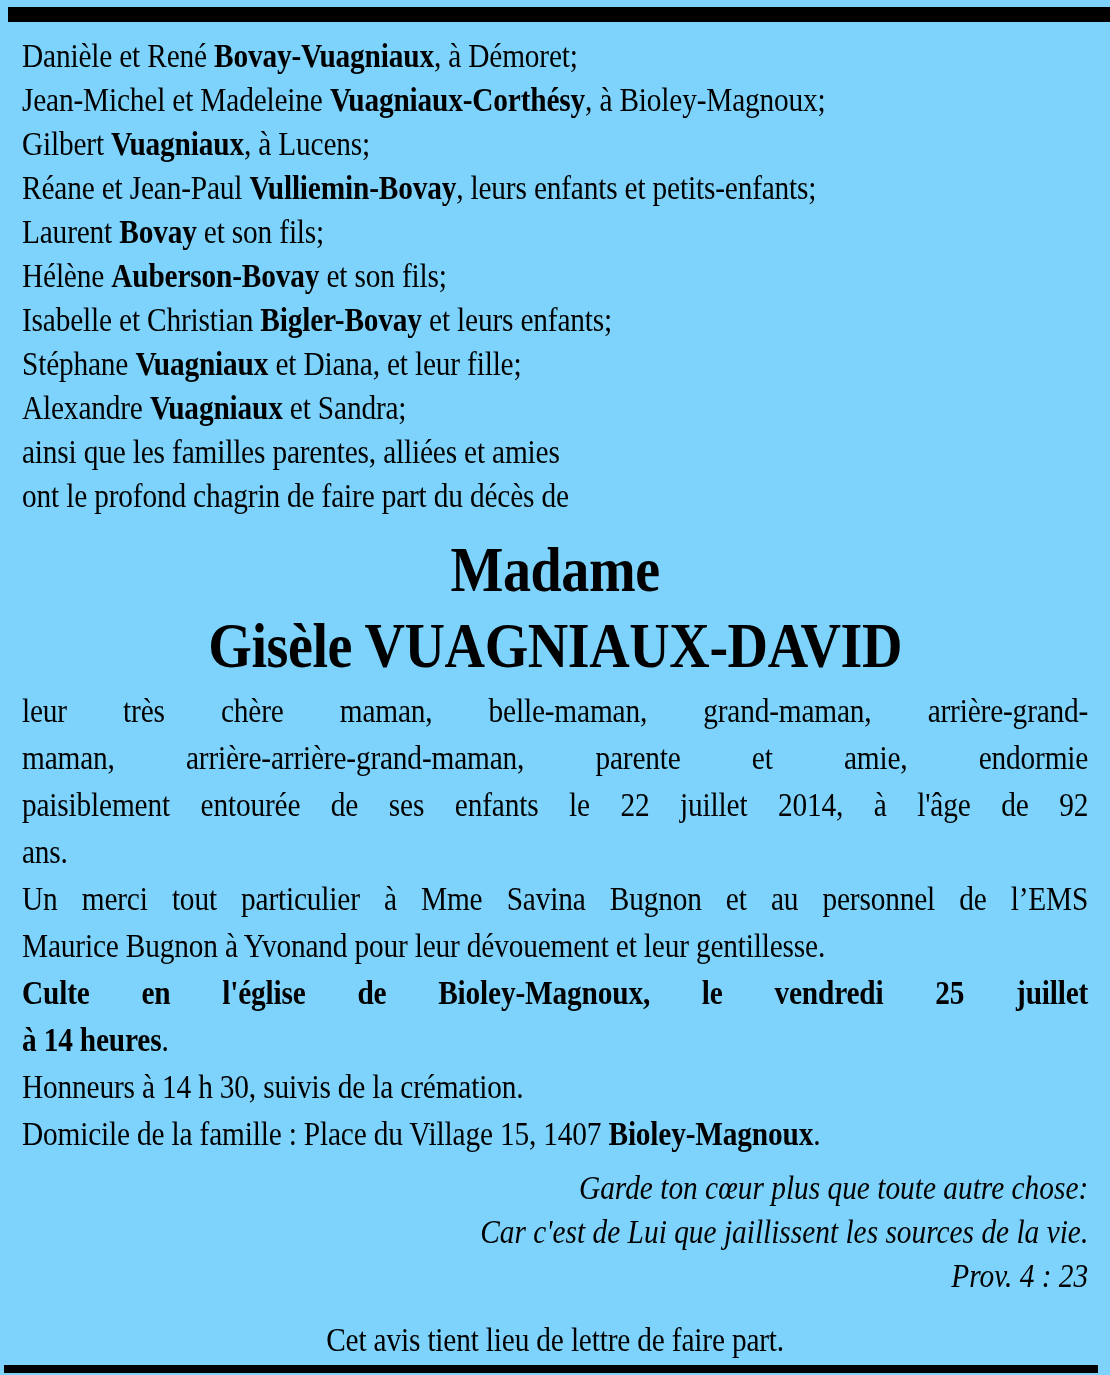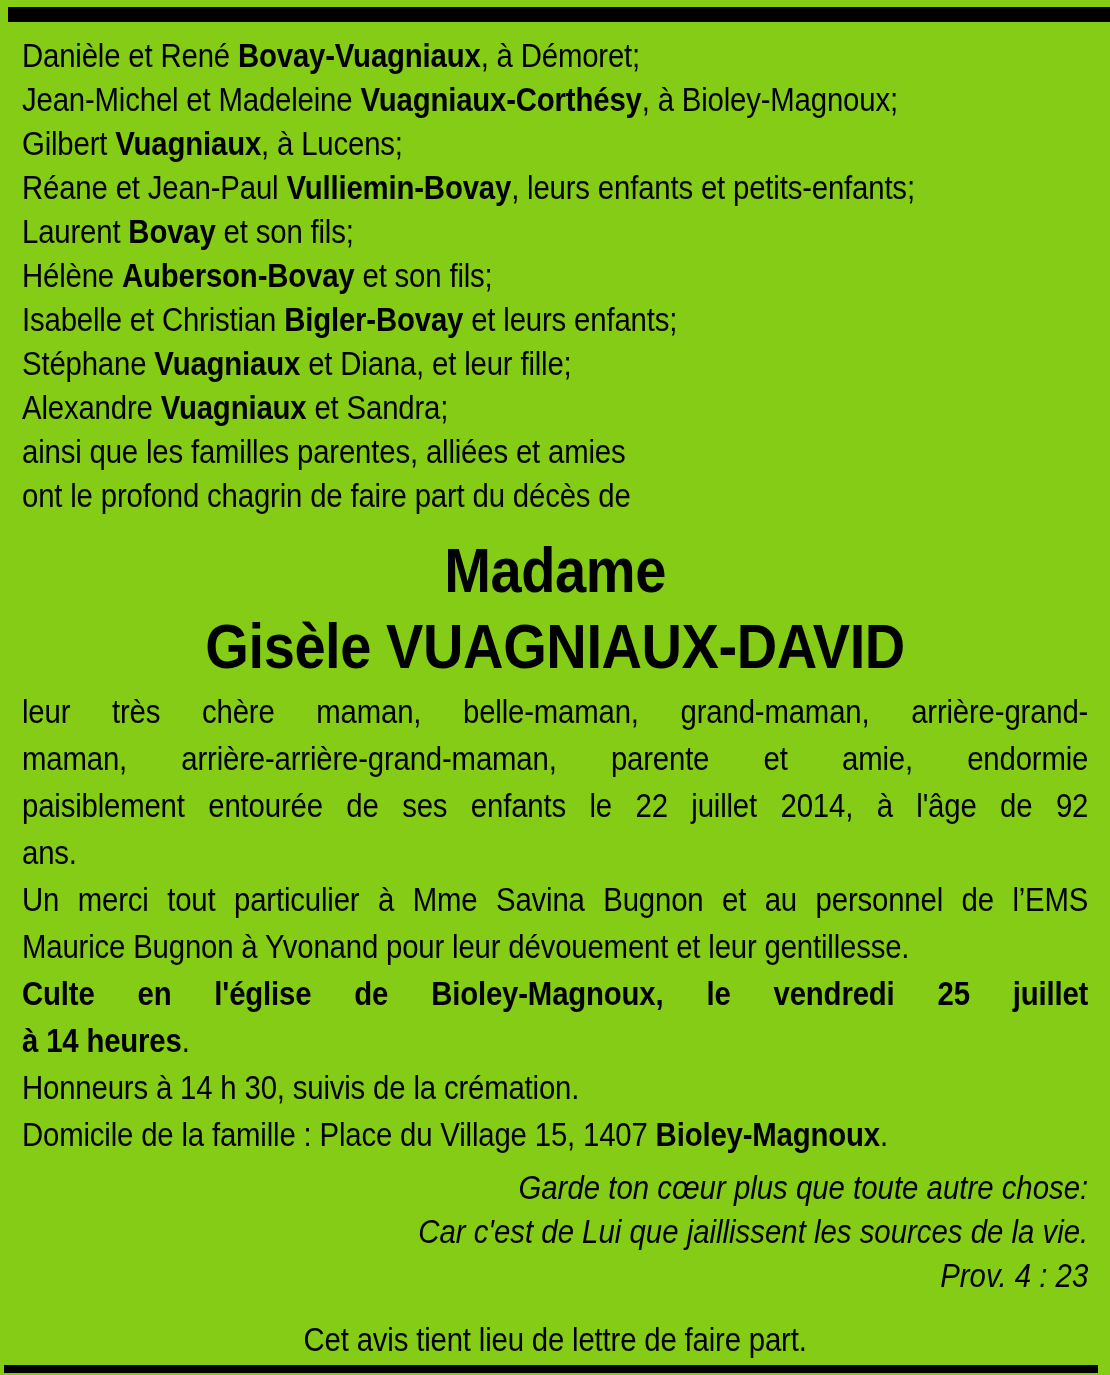--- a/index.html
+++ b/index.html
@@ -4,23 +4,23 @@
 <style>
   html, body {
     margin: 0;
     padding: 0;
     background: #ffffff;
   }
   .page {
     position: relative;
     width: 1110px;
     height: 1375px;
-    background: #84cc16;
+    background: #7dd3fc;
     color: #000000;
-    font-family: Liberation Sans, sans-serif;
+    font-family: Liberation Serif, serif;
     overflow: hidden;
   }
   .rule {
     position: absolute;
     background: #000000;
   }
   .rule.top {
     left: 8px;
     right: 0;
     top: 7px;

